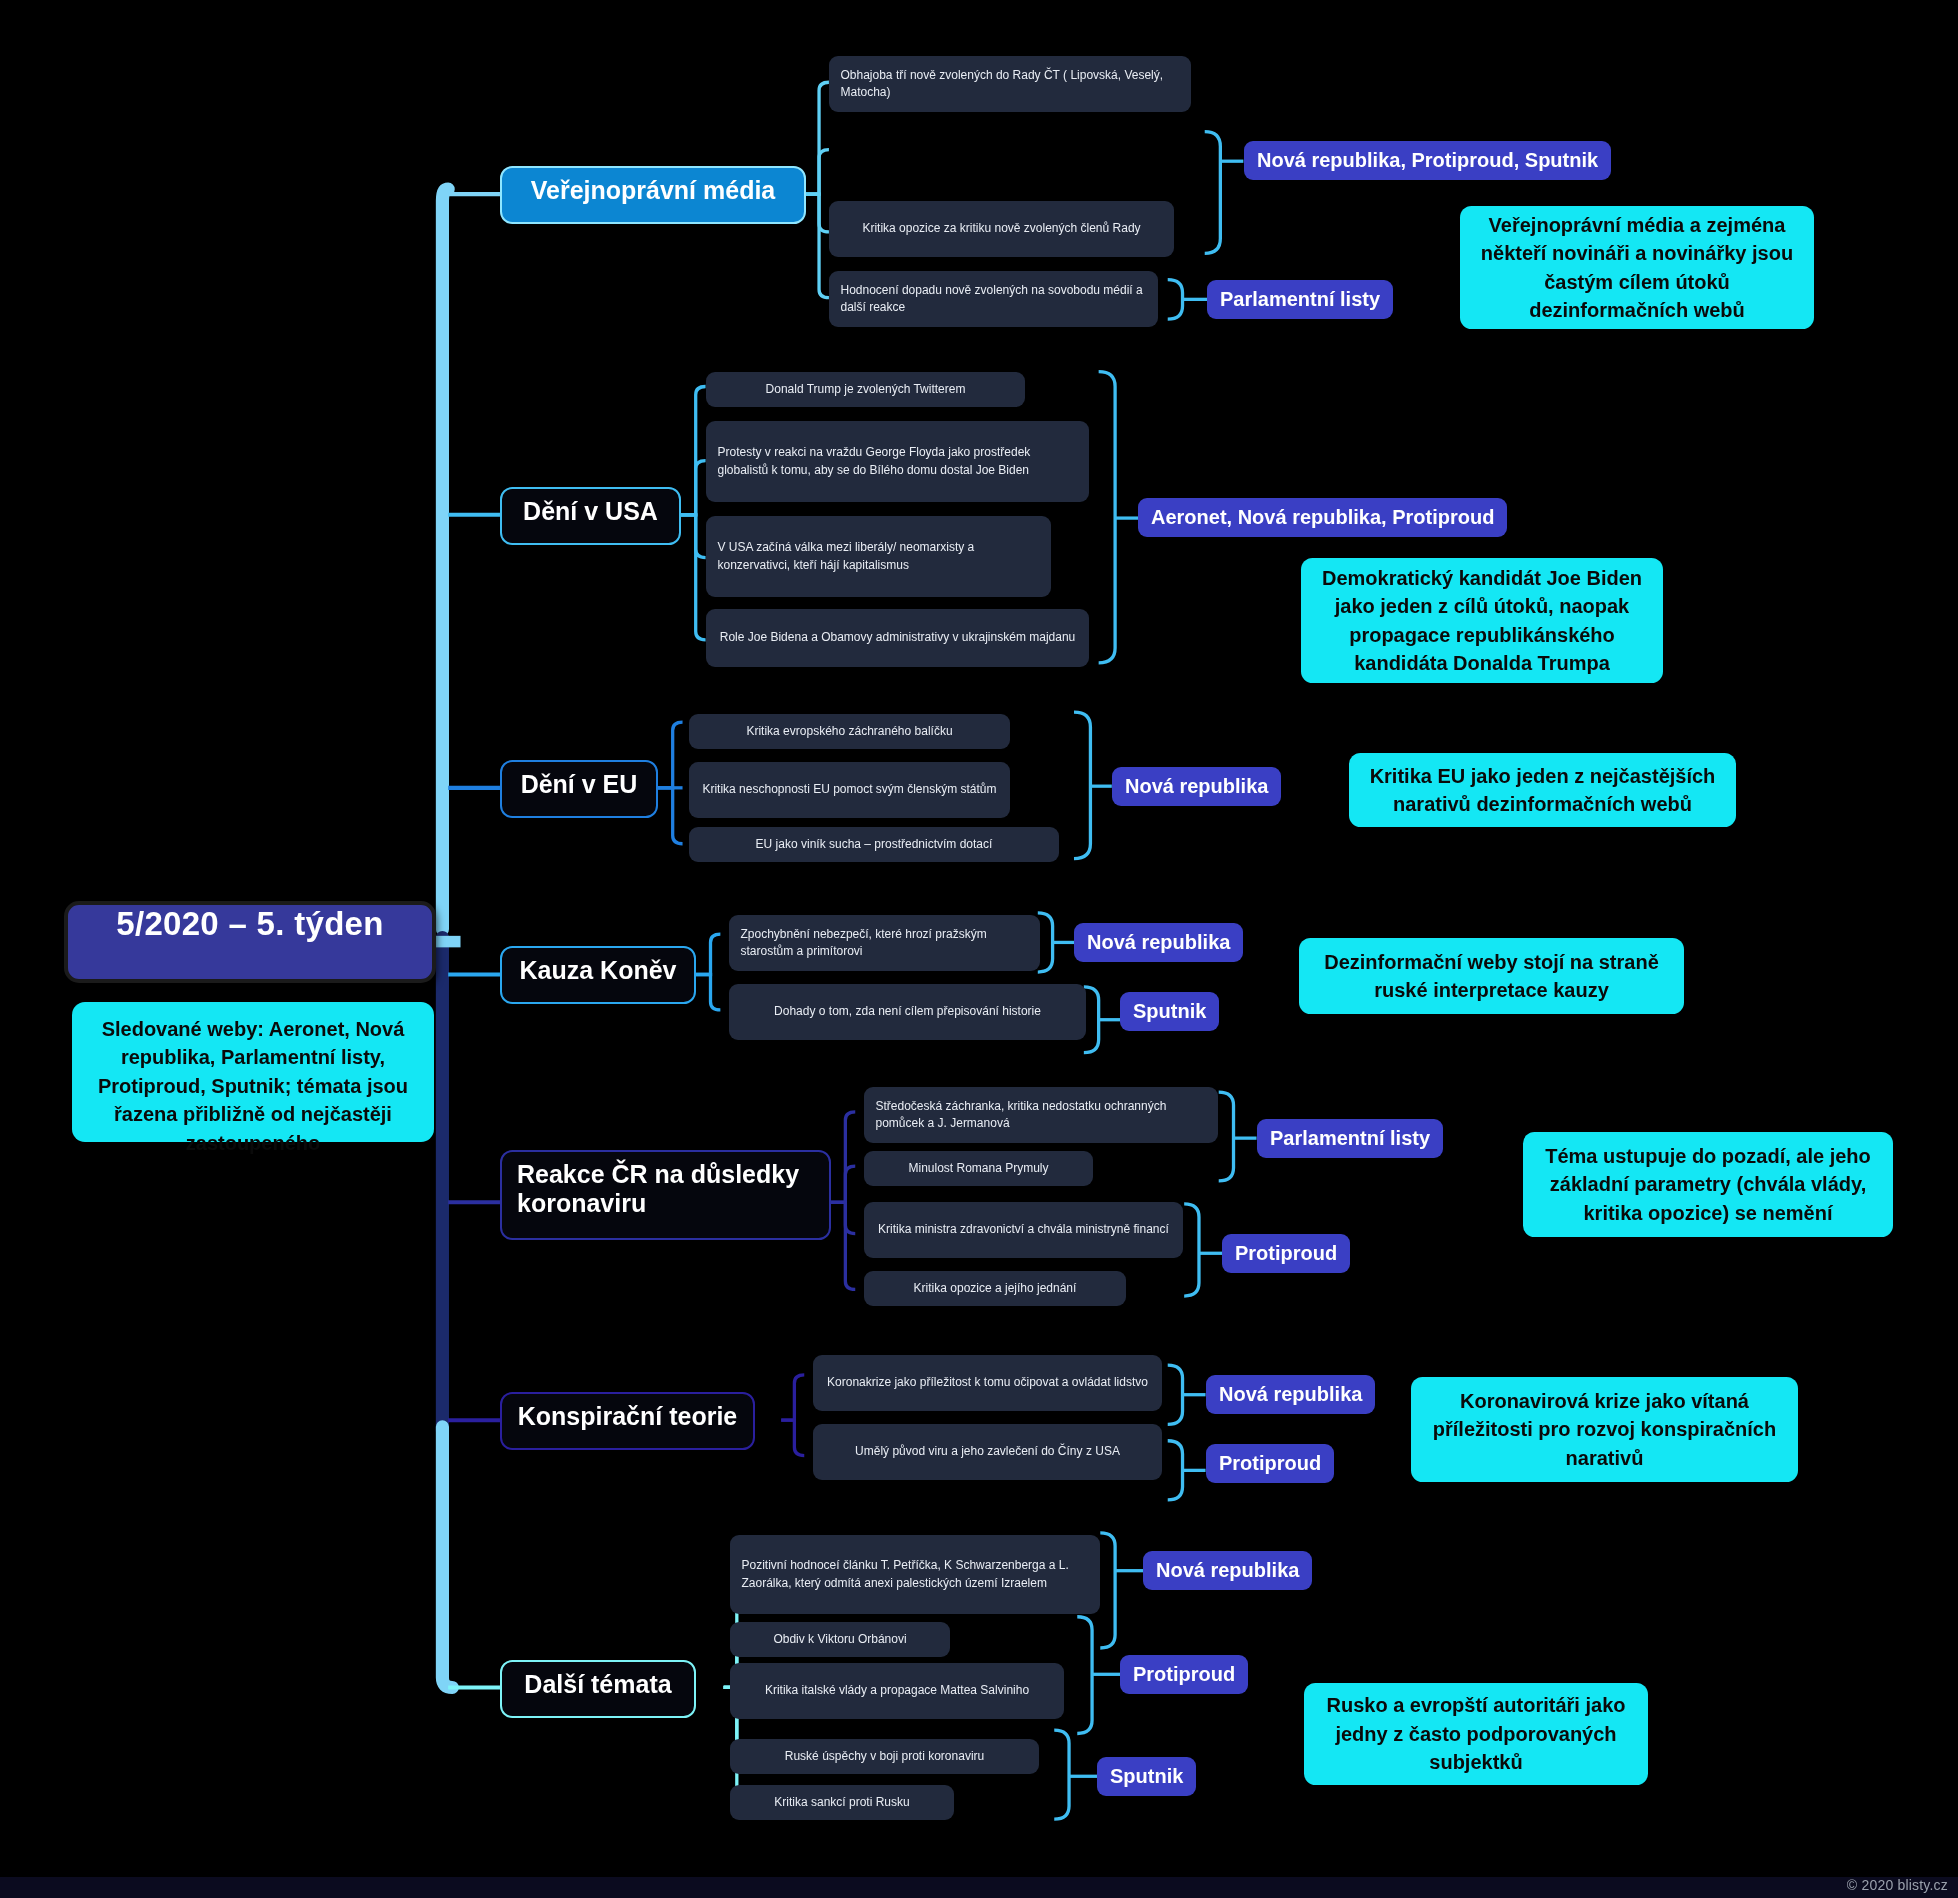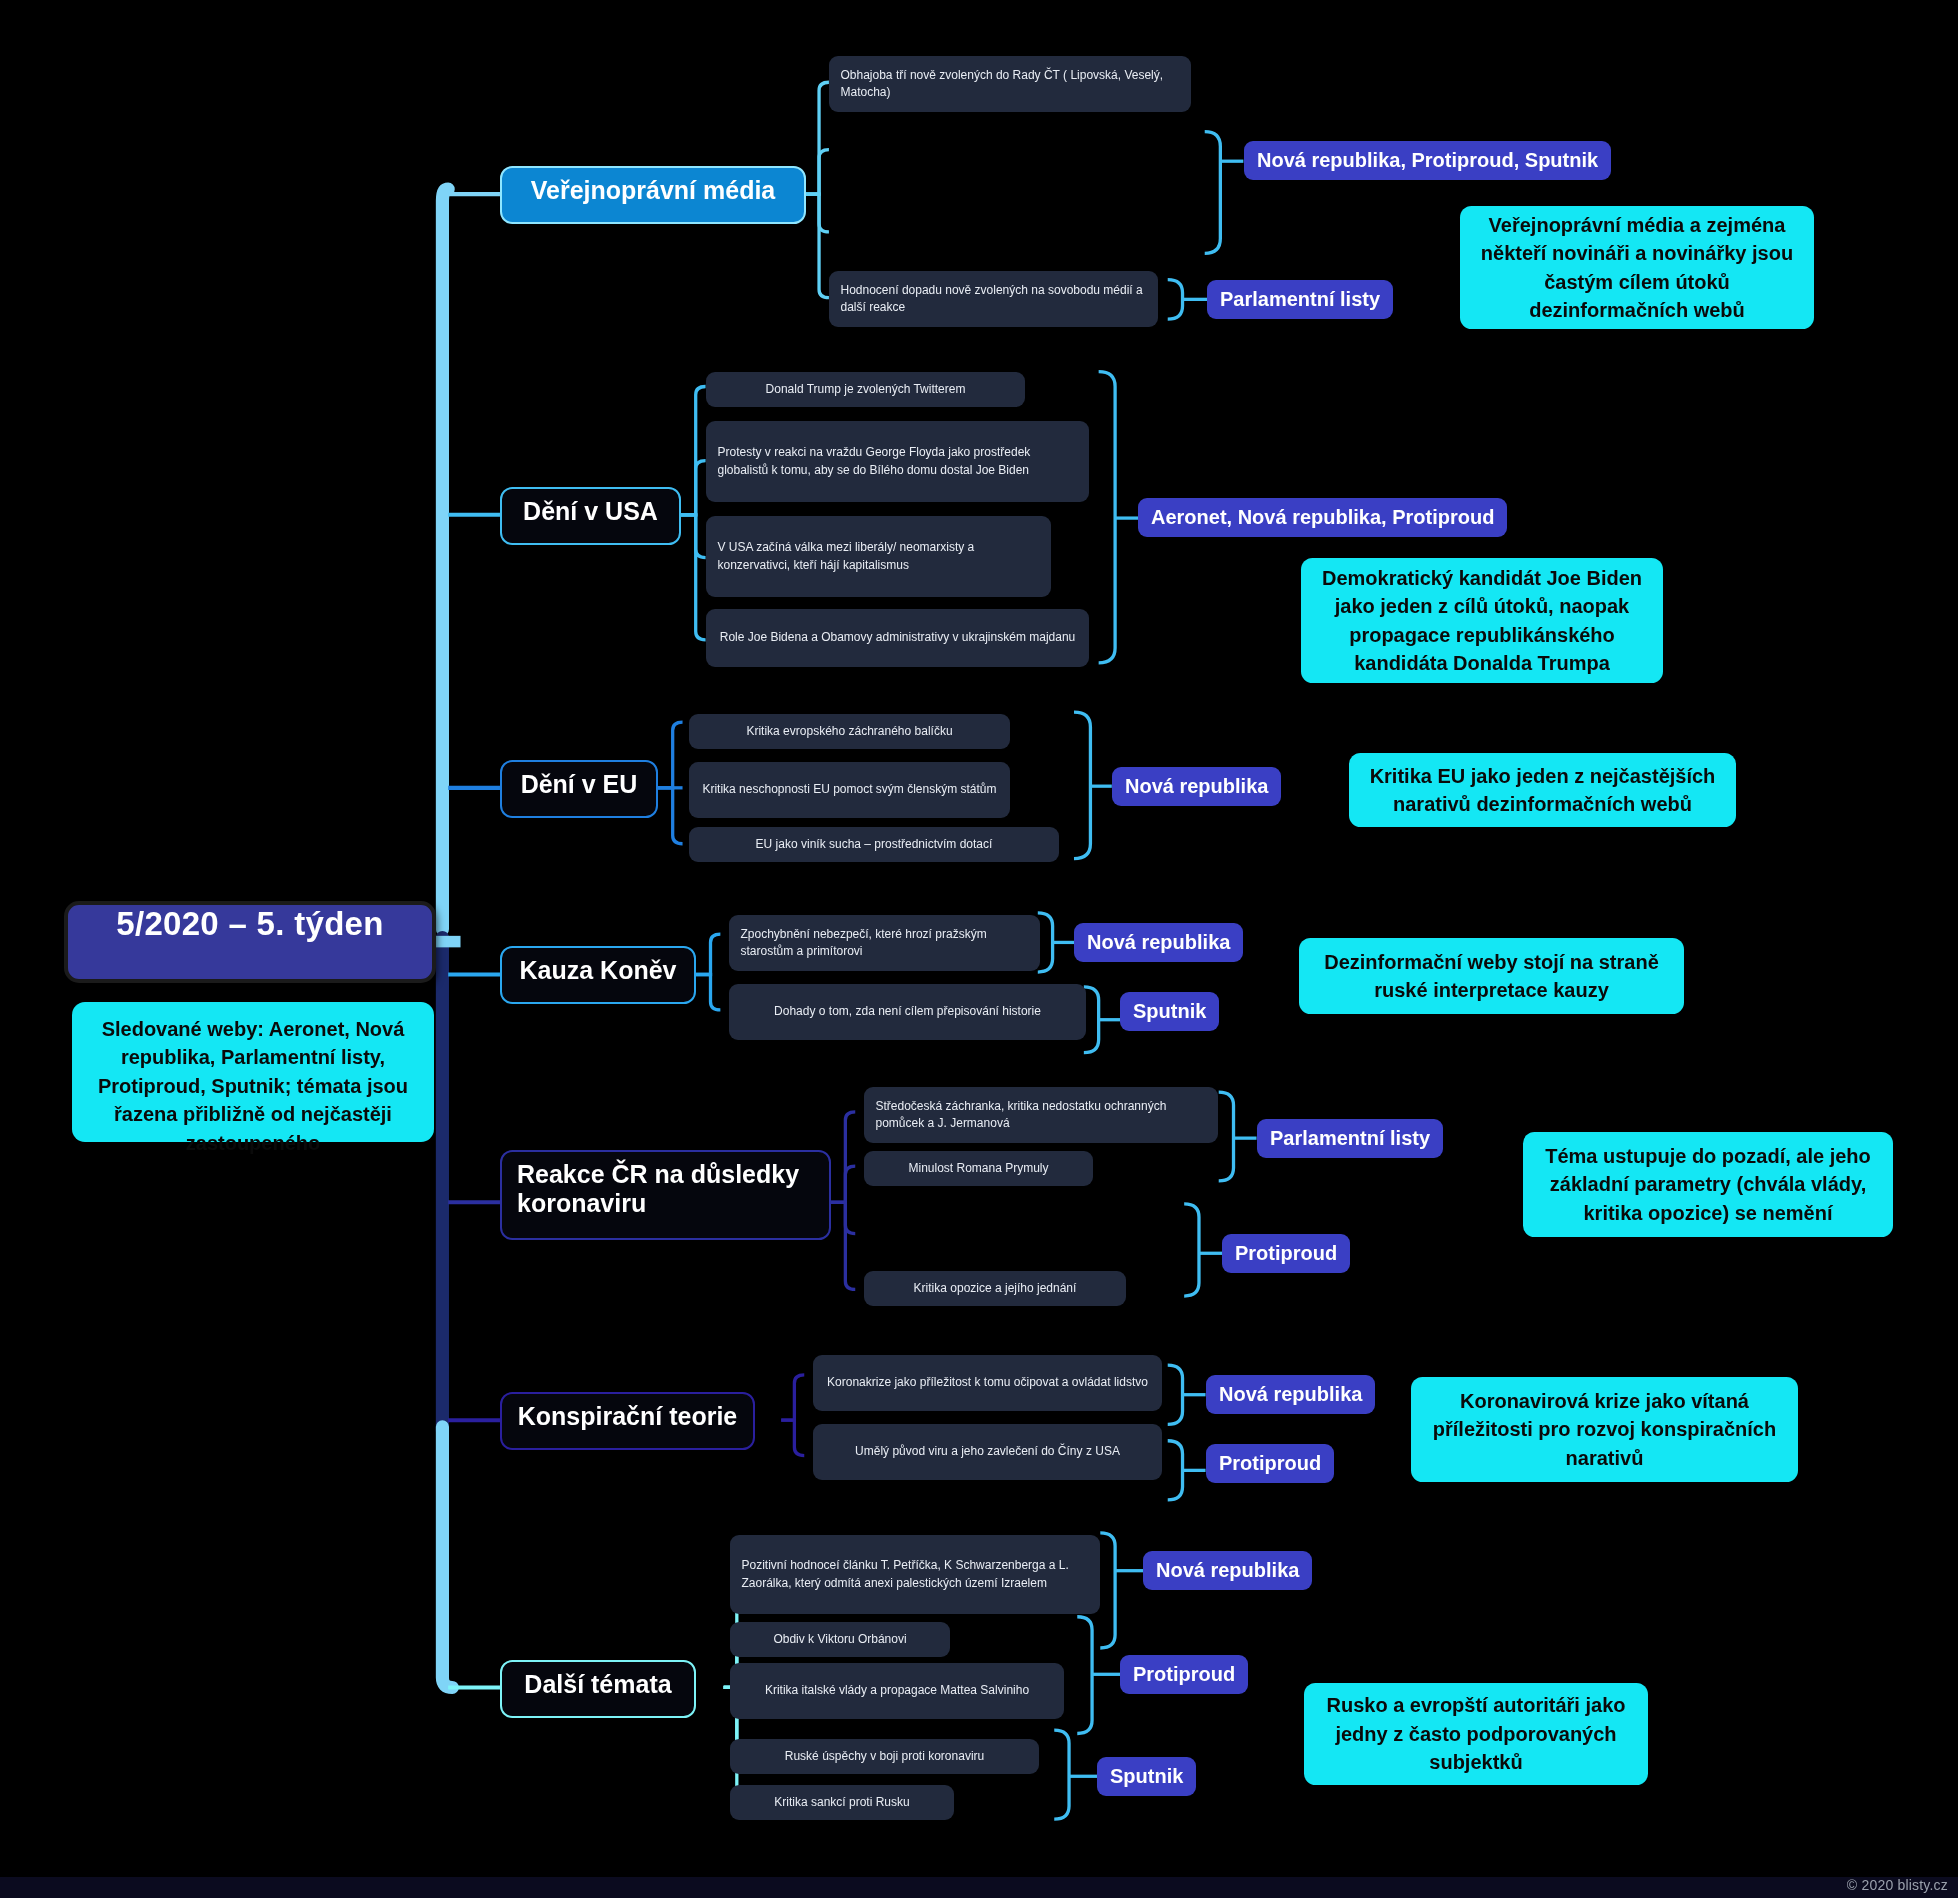--- a/index.html
+++ b/index.html
@@ -153,20 +153,23 @@
   <div class="node root-note" style="left:72px; top:1002px; width:362px; height:140px;">
     <span>Sledované weby: Aeronet, Nová republika, Parlamentní listy, Protiproud, Sputnik; témata jsou řazena přibližně od nejčastěji zastoupeného</span>
   </div>
 
   <div class="node branch filled" style="left:500px; top:166px; width:306px; height:58px;">
     <span>Veřejnoprávní média</span>
   </div>
   <div class="node leaf" style="left:829px; top:56px; width:362px; height:56px;">
     <span>Obhajoba tří nově zvolených do Rady ČT ( Lipovská, Veselý, Matocha)</span>
     </div>
+  <div class="node leaf" style="left:829px; top:201px; width:345px; height:56px;">
+    <span>Kritika opozice za kritiku nově zvolených členů Rady</span>
+    </div>
   <div class="node leaf" style="left:829px; top:271px; width:329px; height:56px;">
     <span>Hodnocení dopadu nově zvolených na sovobodu médií a další reakce</span>
     </div>
   <div class="node src" style="left:1244px; top:141px; height:39px;">
     <span>Nová republika, Protiproud, Sputnik</span>
     </div>
   <div class="node src" style="left:1207px; top:280px; height:39px;">
     <span>Parlamentní listy</span>
     </div>
   <div class="node summary" style="left:1460px; top:206px; width:354px; height:123px;">
@@ -234,20 +237,23 @@
     </div>
 
   <div class="node branch b-reakce" style="left:500px; top:1150px; width:331px; height:90px; justify-content:flex-start;">
     <span>Reakce ČR na důsledky koronaviru</span>
   </div>
   <div class="node leaf" style="left:864px; top:1087px; width:354px; height:56px;">
     <span>Středočeská záchranka, kritika nedostatku ochranných pomůcek a J. Jermanová</span>
     </div>
   <div class="node leaf" style="left:864px; top:1151px; width:229px; height:35px;">
     <span>Minulost Romana Prymuly</span>
+    </div>
+  <div class="node leaf" style="left:864px; top:1202px; width:319px; height:56px;">
+    <span>Kritika ministra zdravonictví a chvála ministryně financí</span>
     </div>
   <div class="node leaf" style="left:864px; top:1271px; width:262px; height:35px;">
     <span>Kritika opozice a jejího jednání</span>
     </div>
   <div class="node src" style="left:1257px; top:1119px; height:39px;">
     <span>Parlamentní listy</span>
     </div>
   <div class="node src" style="left:1222px; top:1234px; height:39px;">
     <span>Protiproud</span>
     </div>

